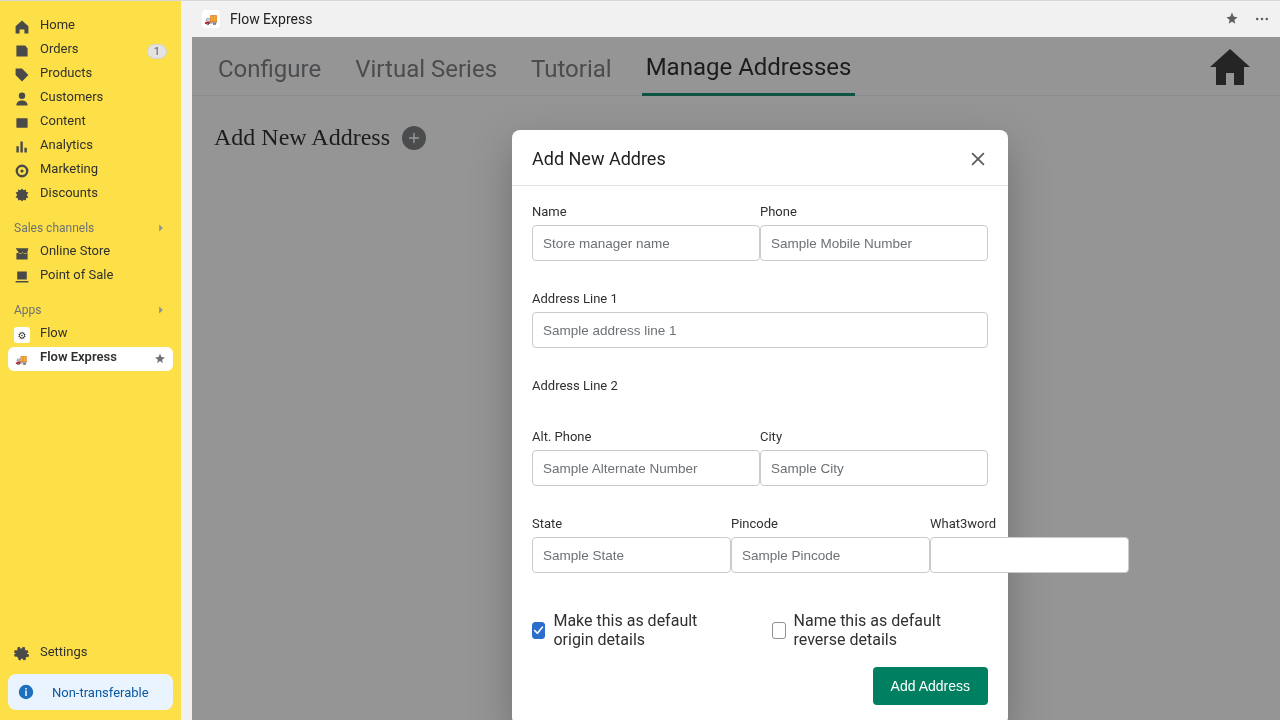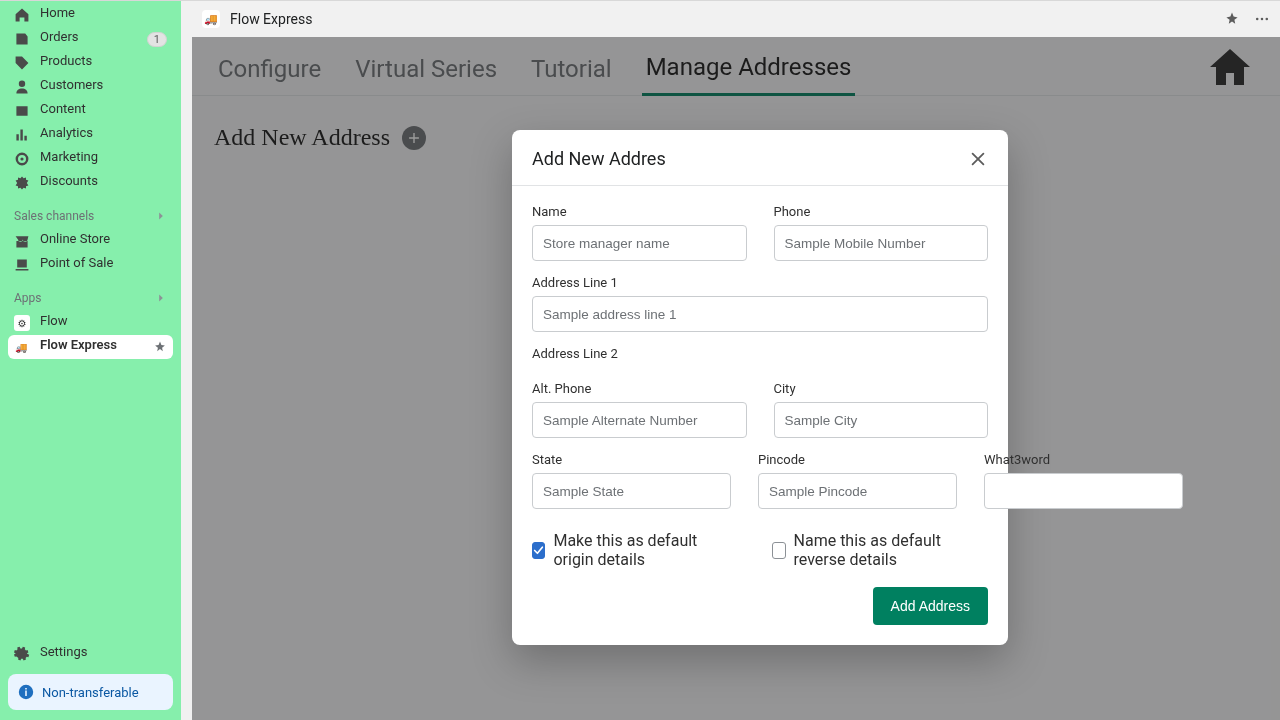--- a/index.html
+++ b/index.html
@@ -15,24 +15,24 @@
   }
   .topborder {
     position: absolute; top: 0; left: 0; right: 0; height: 1px; background: #d8d8d8;
   }
 
   
   .sidebar {
     position: absolute;
     top: 1px; left: 0; bottom: 0;
     width: 181px;
-    background: #86efac;
+    background: #fde047;
     display: flex;
     flex-direction: column;
-    padding-top: 2px;
+    padding-top: 14px;
   }
   .nav-group { padding: 0 8px; }
   .nav-item {
     display: flex; align-items: center;
     height: 24px;
     padding: 0 6px;
     border-radius: 6px;
     cursor: pointer;
     color: #303030;
     font-size: 13px;
@@ -72,21 +72,21 @@
 
   .sidebar-spacer { flex: 1; }
   .settings-row {
     padding: 0 8px 8px 8px;
   }
   .banner {
     margin: 0 8px 10px 8px;
     background: #eaf4ff;
     border-radius: 8px;
     padding: 10px 10px;
-    display:flex; align-items:center; gap:8px;
+    display:flex; align-items:center; gap:18px;
     color: #0b58a3;
     font-size: 13px;
   }
   .banner svg { width:16px;height:16px; fill:#1f6fbf; }
 
   
   .main {
     position:absolute;
     left:192px; top:1px; right:0; bottom:0;
     background: #f1f1f1;
@@ -172,21 +172,21 @@
     padding: 18px 20px 16px 20px;
     border-bottom:1px solid #e1e3e5;
   }
   .modal-title { font-size:18px; color:#202223; }
   .close-btn { width:20px;height:20px; cursor:pointer; display:flex;align-items:center;justify-content:center;}
   .close-btn svg { width:18px;height:18px; fill:#5c5c5c; }
 
   .modal-body {
     padding: 18px 20px 4px 20px;
   }
-  .row { display:flex; gap:27px; margin-bottom: 14px; justify-content: space-between; }
+  .row { display:flex; gap:0; margin-bottom: 30px; justify-content: space-between; }
   .field { flex:1; display:flex; flex-direction:column; }
   .field.half { flex:1; }
   .label { font-size:13px; color:#303030; margin-bottom:6px; }
   .input {
     height:36px;
     border:1px solid #c9cccf;
     border-radius:4px;
     padding: 0 10px;
     font-size:13.5px;
     color:#202223;

